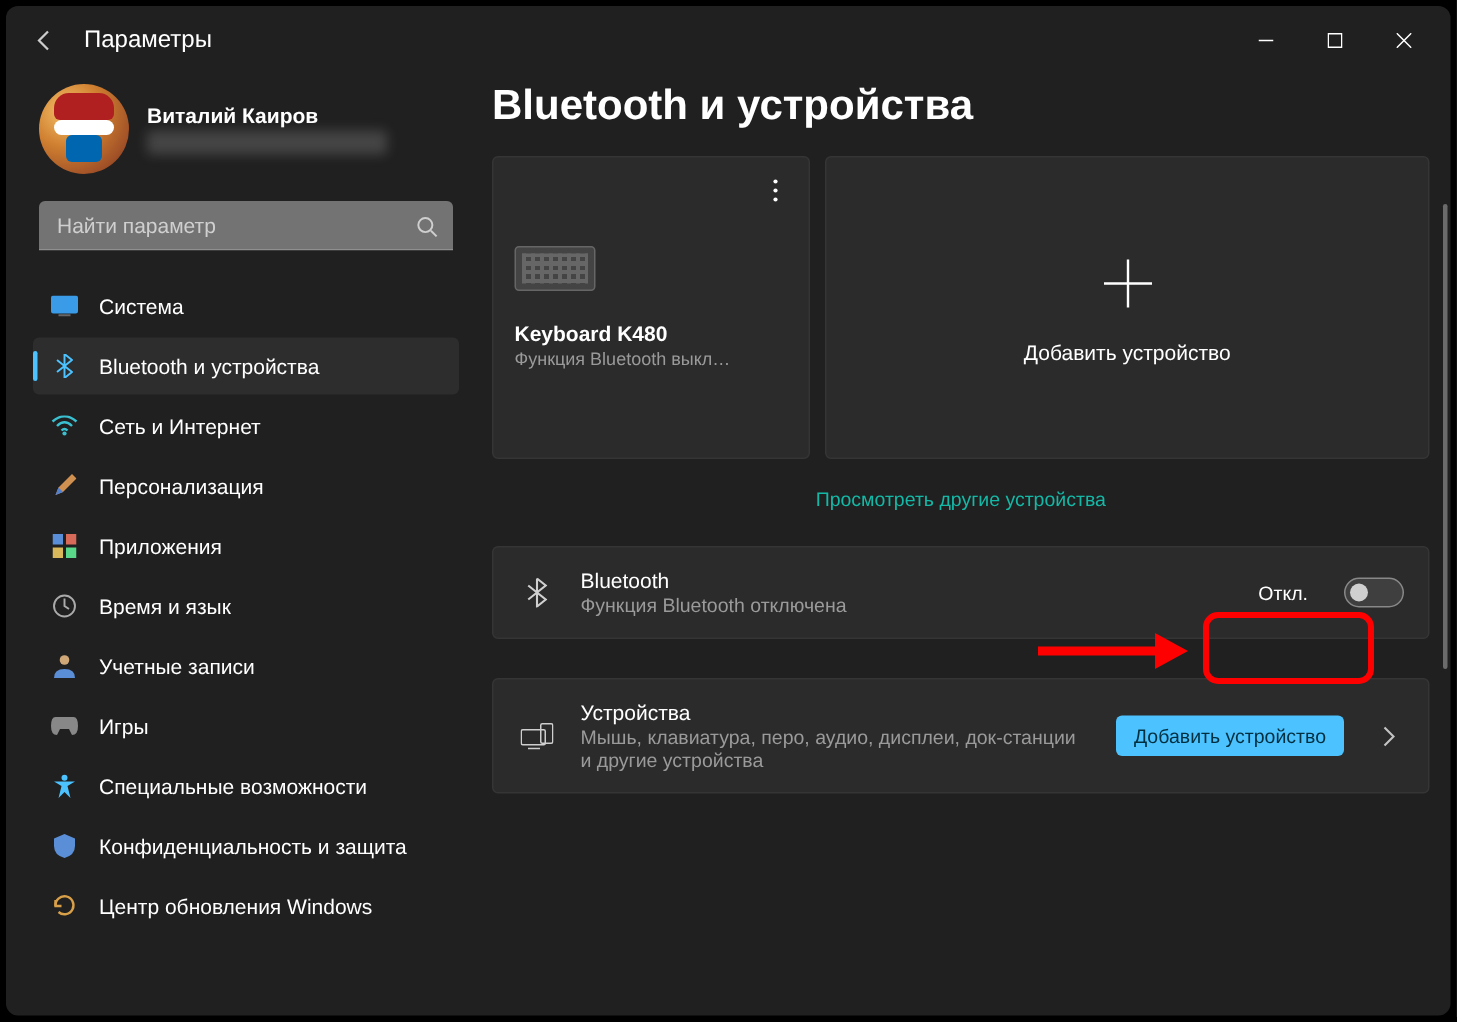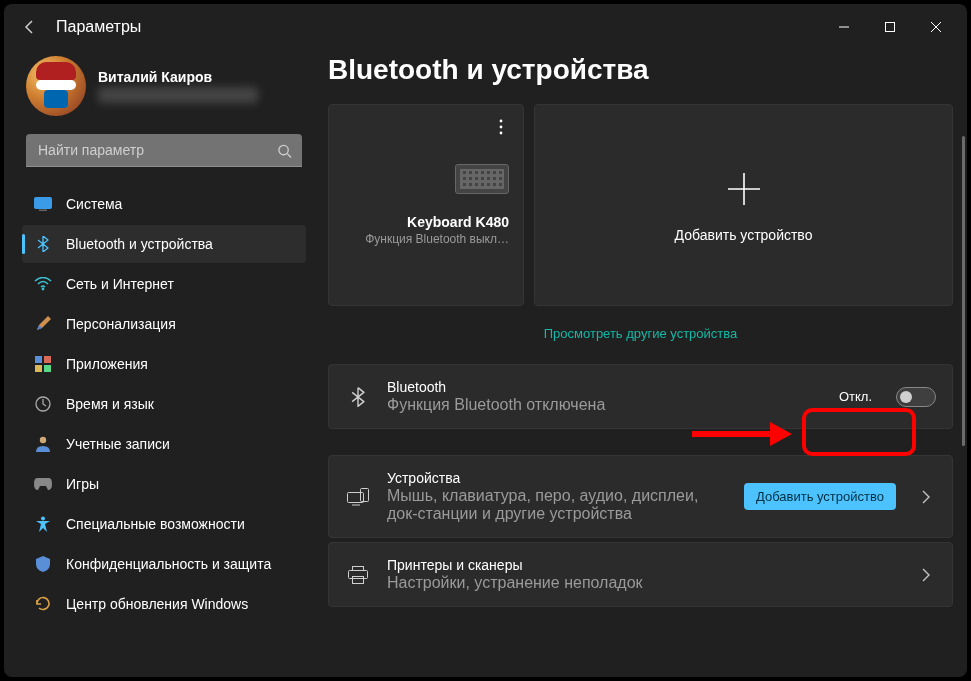--- a/index.html
+++ b/index.html
@@ -25,36 +25,36 @@
 .search input::placeholder { color: #cfcfcf; }
 .search-icon { position: absolute; right: 10px; top: 50%; transform: translateY(-50%); color: #cfcfcf; }
 .nav { display: flex; flex-direction: column; gap: 2px; }
 .nav-item { display: flex; align-items: center; gap: 14px; height: 38px; padding: 0 12px; border-radius: 4px; font-size: 14px; color: #fff; cursor: pointer; position: relative; }
 .nav-item.selected { background: #2d2d2d; }
 .nav-item.selected::before { content: ""; position: absolute; left: 0; top: 9px; bottom: 9px; width: 3px; background: #4cc2ff; border-radius: 2px; }
 .nav-icon { width: 18px; height: 18px; display: flex; align-items: center; justify-content: center; flex-shrink: 0; }
 .main { flex: 1; padding: 4px 14px 0 14px; overflow: hidden; position: relative; }
 .page-title { font-size: 28px; font-weight: 600; margin-bottom: 18px; }
 .cards-row { display: flex; gap: 10px; margin-bottom: 10px; }
-.device-card { width: 196px; height: 202px; background: #2b2b2b; border: 1px solid #353535; border-radius: 4px; position: relative; display: flex; flex-direction: column; align-items: flex-end; justify-content: center; text-align: center; padding: 0 14px; }
+.device-card { width: 212px; height: 202px; background: #2b2b2b; border: 1px solid #353535; border-radius: 4px; position: relative; display: flex; flex-direction: column; align-items: flex-start; justify-content: center; text-align: center; padding: 0 14px; }
 .device-card .dots-btn { position: absolute; top: 8px; right: 8px; width: 28px; height: 28px; display: flex; align-items: center; justify-content: center; border-radius: 4px; color: #fff; }
 .kbd-graphic { width: 54px; height: 30px; background: #444; border: 1px solid #666; border-radius: 3px; position: relative; margin-bottom: 20px; }
 .kbd-graphic::before { content: ""; position: absolute; inset: 4px; background: repeating-linear-gradient(90deg, #888 0 3px, transparent 3px 6px), repeating-linear-gradient(0deg, #888 0 3px, transparent 3px 6px); opacity: .5; }
 .device-name { font-size: 14px; font-weight: 600; }
 .device-sub { font-size: 12px; color: #9a9a9a; margin-top: 2px; white-space: nowrap; overflow: hidden; text-overflow: ellipsis; max-width: 100%; }
 .add-card { flex: 1; height: 202px; background: #2b2b2b; border: 1px solid #353535; border-radius: 4px; display: flex; flex-direction: column; align-items: center; justify-content: center; gap: 16px; }
 .plus-icon { width: 44px; height: 44px; color: #fff; }
 .add-card-label { font-size: 14px; }
 .link-row { text-align: center; margin: 18px 0 22px; }
 .link-row a { color: #14b8a6; font-size: 13px; text-decoration: none; }
 .row { background: #2b2b2b; border: 1px solid #353535; border-radius: 4px; display: flex; align-items: center; padding: 14px 16px; gap: 16px; margin-bottom: 4px; }
 .row-icon { width: 26px; color: #cfcfcf; display: flex; align-items: center; justify-content: center; }
 .row-text { flex: 1; min-width: 0; }
 .row-title { font-size: 14px; }
-.row-sub { font-size: 16px; color: #9a9a9a; margin-top: 1px; }
+.row-sub { font-size: 13px; color: #9a9a9a; margin-top: 1px; }
 .toggle-label { font-size: 13px; color: #fff; margin-right: 8px; }
 .toggle { width: 40px; height: 20px; border-radius: 10px; background: #3f3f3f; border: 1px solid #888; position: relative; }
 .toggle::after { content: ""; position: absolute; left: 3px; top: 3px; width: 12px; height: 12px; border-radius: 50%; background: #cfcfcf; }
 .pill-btn { background: #4cc2ff; color: #003040; border: none; border-radius: 4px; font-size: 13px; padding: 6px 12px; margin-right: 4px; }
 .chevron { color: #c4c4c4; width: 20px; display: flex; align-items: center; justify-content: center; }
 .scrollbar { position: absolute; right: 2px; top: 86px; width: 3px; height: 310px; background: #6b6b6b; border-radius: 2px; }
 .highlight-box { position: absolute; border: 4px solid #ff0000; border-radius: 10px; background: transparent; pointer-events: none; }
 .arrow-annot { position: absolute; pointer-events: none; }
 svg { display: block; }
 </style>
@@ -272,38 +272,20 @@
           <div class="row-sub">Мышь, клавиатура, перо, аудио, дисплеи, док-станции и другие устройства</div>
         </div>
         <button class="pill-btn">Добавить устройство</button>
         <div class="chevron">
             <svg width="8" height="14" viewBox="0 0 8 14">
               <path d="M1 1 L7 7 L1 13" stroke="#c4c4c4" stroke-width="1.4" fill="none"></path>
             </svg>
           </div>
       </div>
 
-      <div class="row">
-        <div class="row-icon">
-          <svg width="20" height="18" viewBox="0 0 20 18">
-              <rect x="4.5" y="0.5" width="11" height="4" stroke="#cfcfcf" fill="none"></rect>
-              <rect x="0.5" y="4.5" width="19" height="8" rx="1" stroke="#cfcfcf" fill="none"></rect>
-              <rect x="4.5" y="10.5" width="11" height="7" stroke="#cfcfcf" fill="none"></rect>
-            </svg>
-        </div>
-        <div class="row-text">
-          <div class="row-title">Принтеры и сканеры</div>
-          <div class="row-sub">Настройки, устранение неполадок</div>
-        </div>
-        <div class="chevron">
-            <svg width="8" height="14" viewBox="0 0 8 14">
-              <path d="M1 1 L7 7 L1 13" stroke="#c4c4c4" stroke-width="1.4" fill="none"></path>
-            </svg>
-          </div>
-      </div>
 
       <div class="scrollbar"></div>
 
       <div class="highlight-box" style="left:488px; top:358px; width:114px; height:48px;"></div>
       <svg class="arrow-annot" style="left:378px; top:372px;" width="100" height="24" viewBox="0 0 100 24">
         <path d="M0 12 L80 12" stroke="#ff0000" stroke-width="6"></path>
         <path d="M78 0 L100 12 L78 24 Z" fill="#ff0000"></path>
       </svg>
     </main>
   </div>

